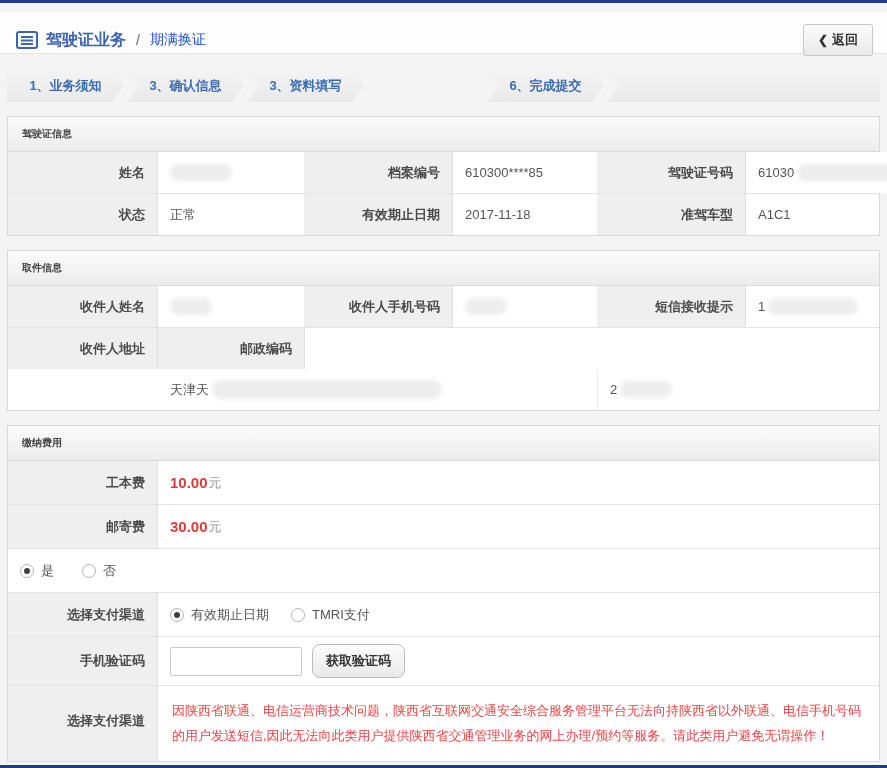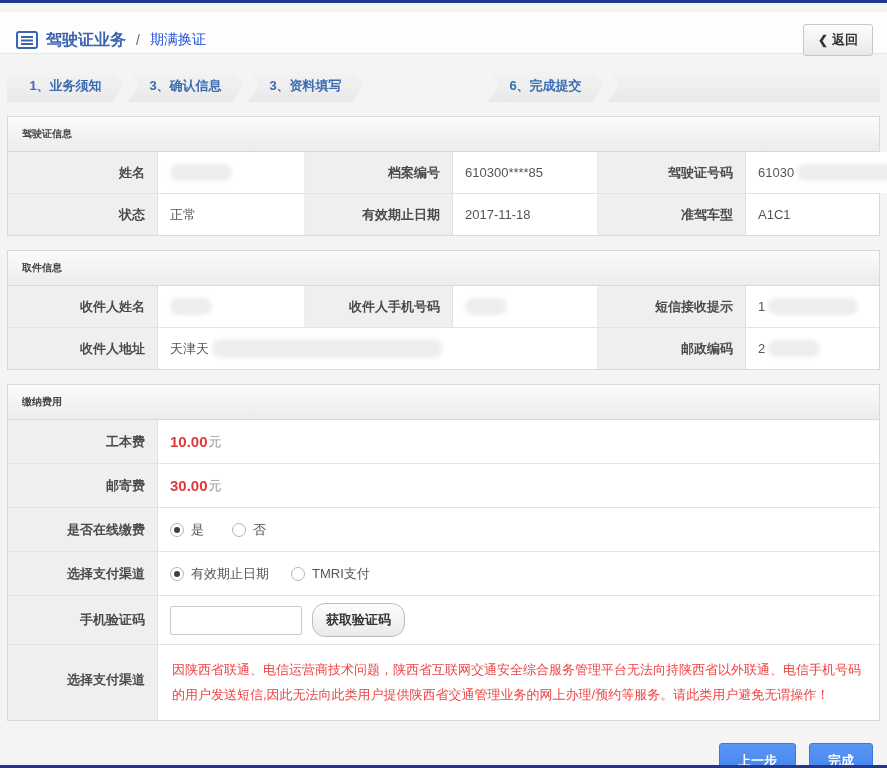--- a/index.html
+++ b/index.html
@@ -76,21 +76,21 @@
   .radio { width:14px; height:14px; border:1px solid #b5b5b5; border-radius:50%; background:#fff; position:relative; flex:none; }
   .radio.checked::after { content:""; position:absolute; left:3px; top:3px; width:6px; height:6px; background:#404040; border-radius:50%; }
   .radio-label { color:#555; }
 
   .code-input {
     width:132px; height:29px; border:1px solid #c9c9c9; border-radius:2px;
     padding:0 8px; font-size:13px; font-family:inherit; background:#fff;
   }
   .code-btn {
     margin-left:10px; background:linear-gradient(#fdfdfd,#e9e9e9);
-    border:1px solid #bcbcbc; border-radius:13px;
+    border:1px solid #bcbcbc; border-radius:8px;
     padding:7px 13px; font-size:13px; color:#333; font-weight:bold; cursor:pointer;
   }
 
   .notice { color:#ef4444; line-height:1.95; font-size:13px; padding:12px 14px; }
   .notice-cell { align-items:flex-start; padding-top:26px; }
 
   
   .blur { display:inline-block; background:#ededed; border-radius:9px; filter:blur(2px); vertical-align:middle; }
   .b-name { width:62px; height:17px; }
   .b-lic  { width:110px; height:17px; margin-left:3px; }
@@ -182,25 +182,25 @@
         <span class="blur b-sm"></span>
       </div>
     <div class="cell lbl">短信接收提示</div>
     <div class="cell val">
         <span>1</span>
         <span class="blur b-tel"></span>
       </div>
   </div>
   <div class="grid-row">
     <div class="cell lbl">收件人地址</div>
+    <div class="cell lbl">邮政编码</div>
     <div class="cell val span3">
         <span>天津天</span>
         <span class="blur b-addr"></span>
       </div>
-    <div class="cell lbl">邮政编码</div>
     <div class="cell val">
         <span>2</span>
         <span class="blur b-zip"></span>
       </div>
   </div>
 </div>
 
 <div class="section">
   <div class="section-hd">缴纳费用</div>
 
@@ -214,21 +214,20 @@
 
   <div class="pay-row">
     <div class="cell lbl">邮寄费</div>
     <div class="cell val">
       <span class="fee-num">30.00</span>
       <span class="fee-unit">元</span>
     </div>
   </div>
 
   <div class="pay-row">
-    <div class="cell lbl">是否在线缴费</div>
     <div class="cell val">
       <div class="radio-group">
         <span class="radio-opt">
           <span class="radio checked"></span>
           <span class="radio-label">是</span>
         </span>
         <span class="radio-opt">
           <span class="radio"></span>
           <span class="radio-label">否</span>
         </span>

